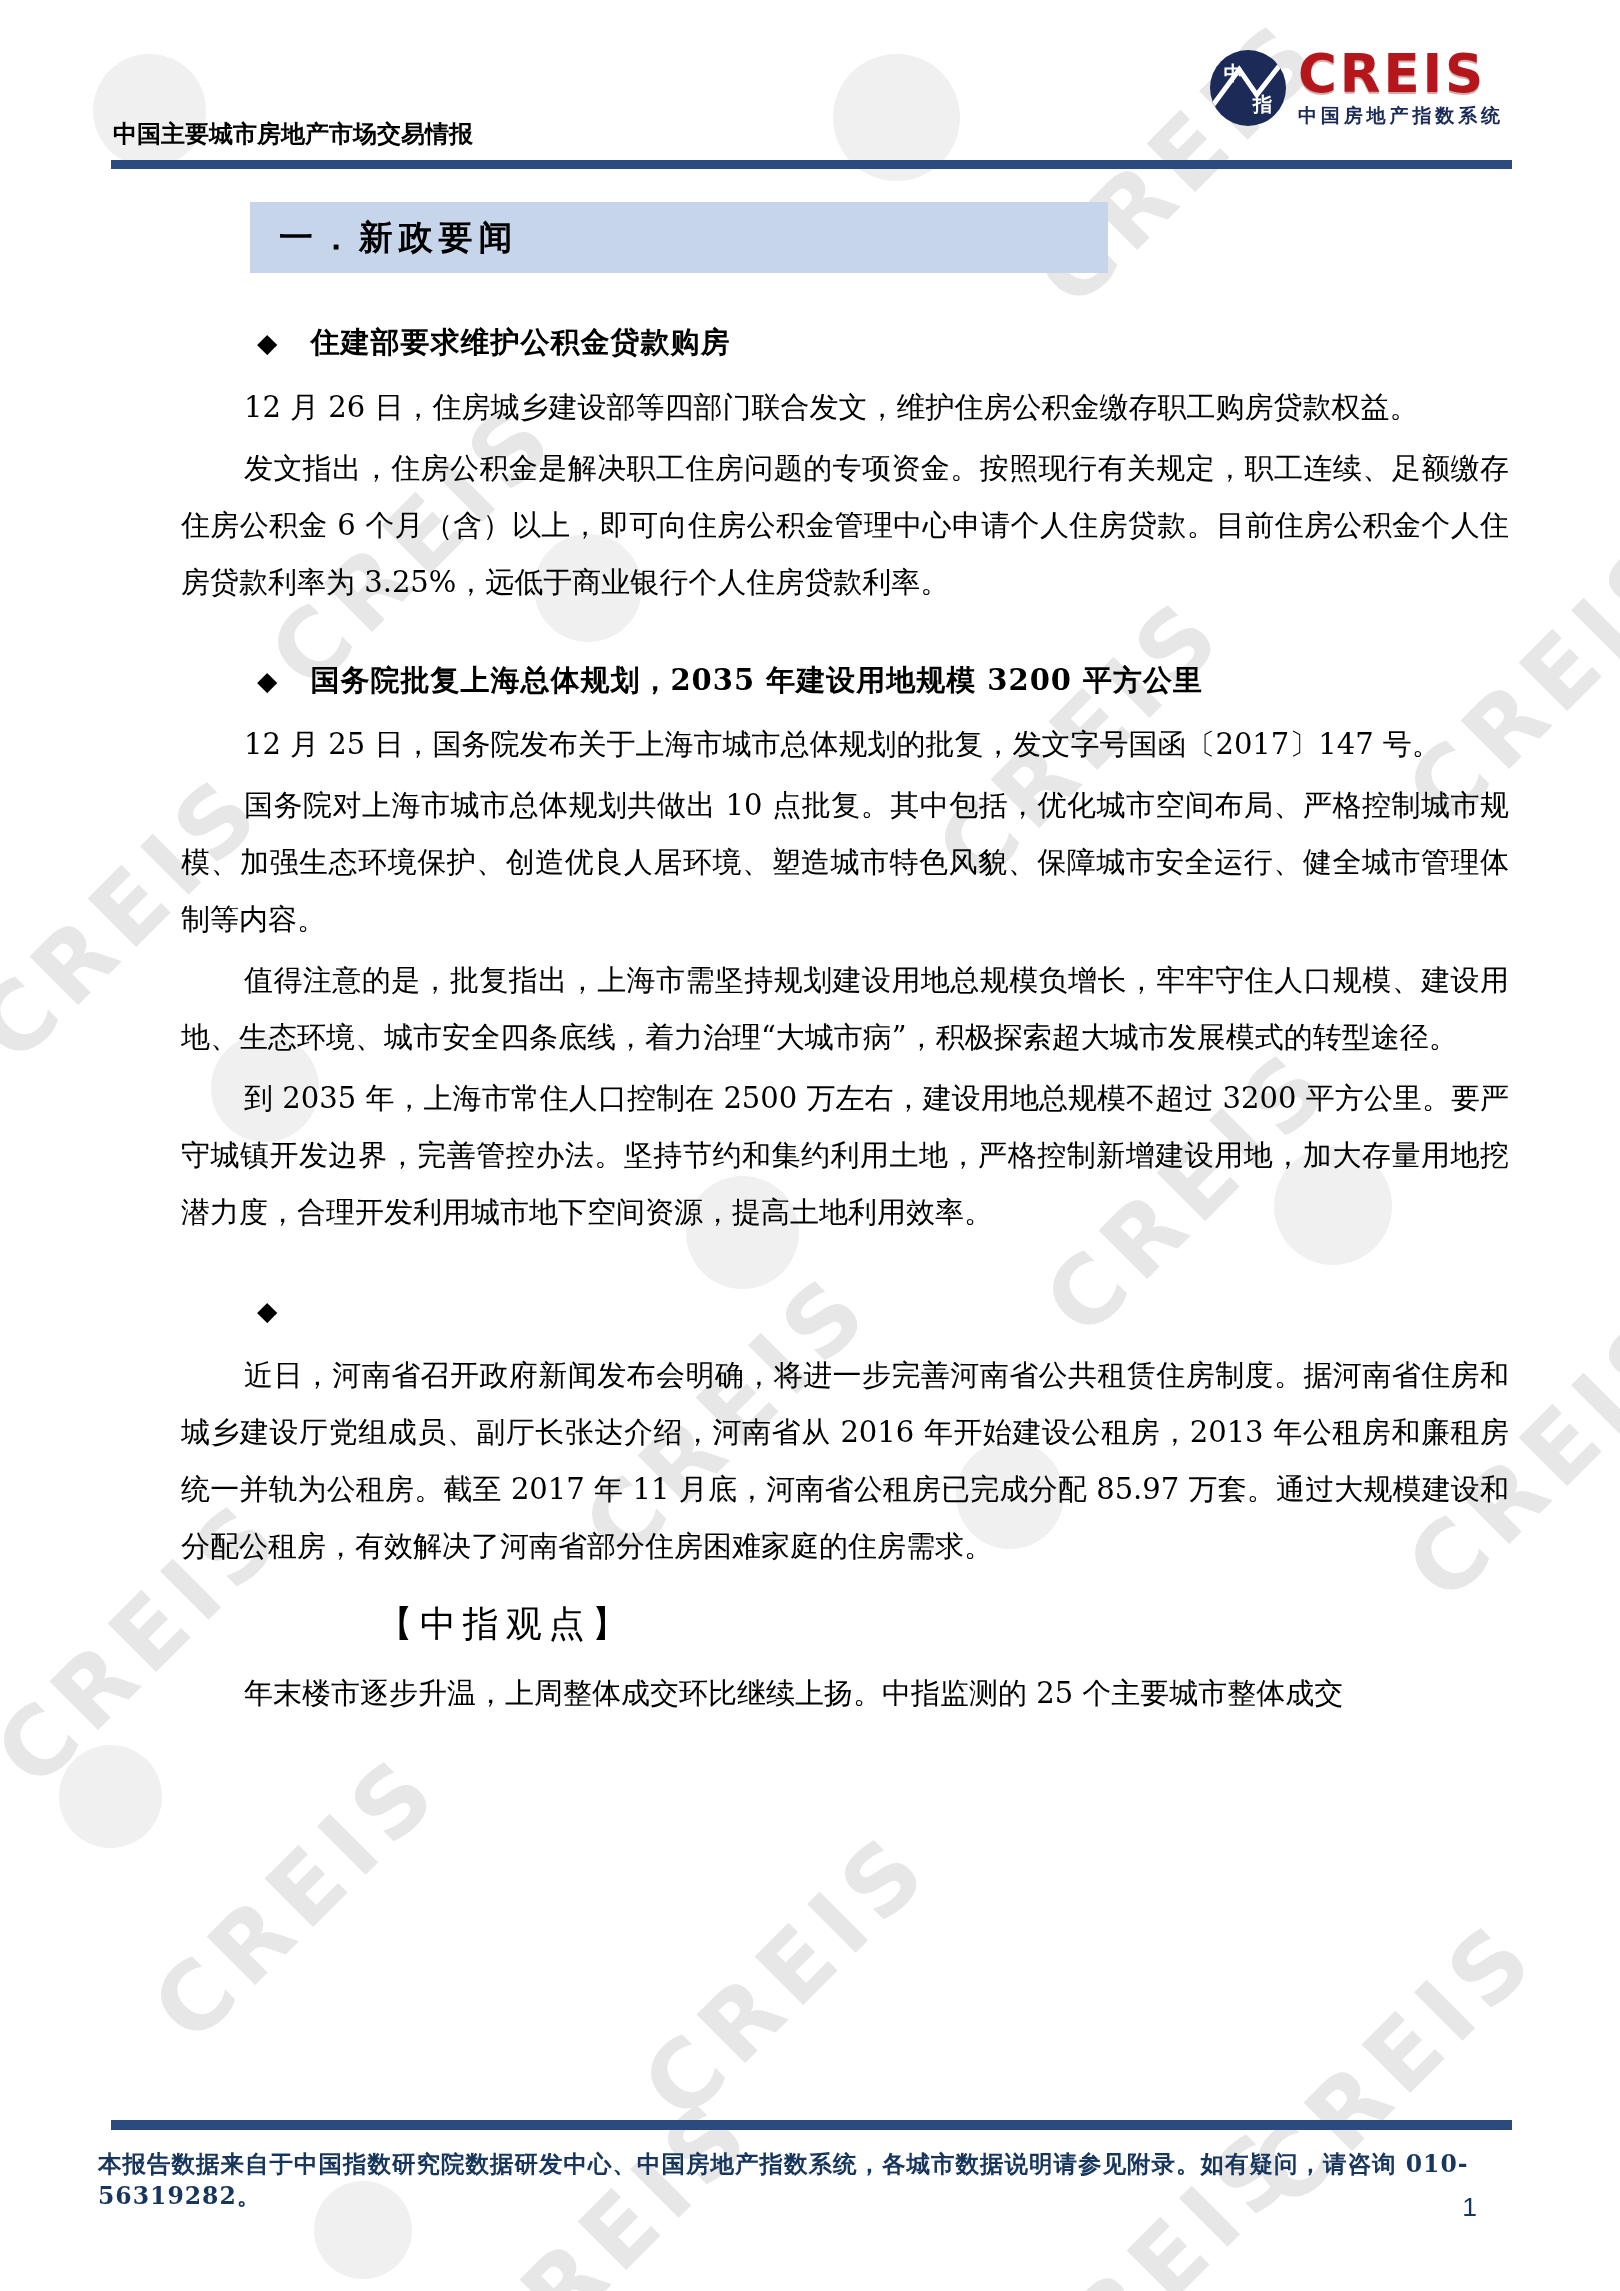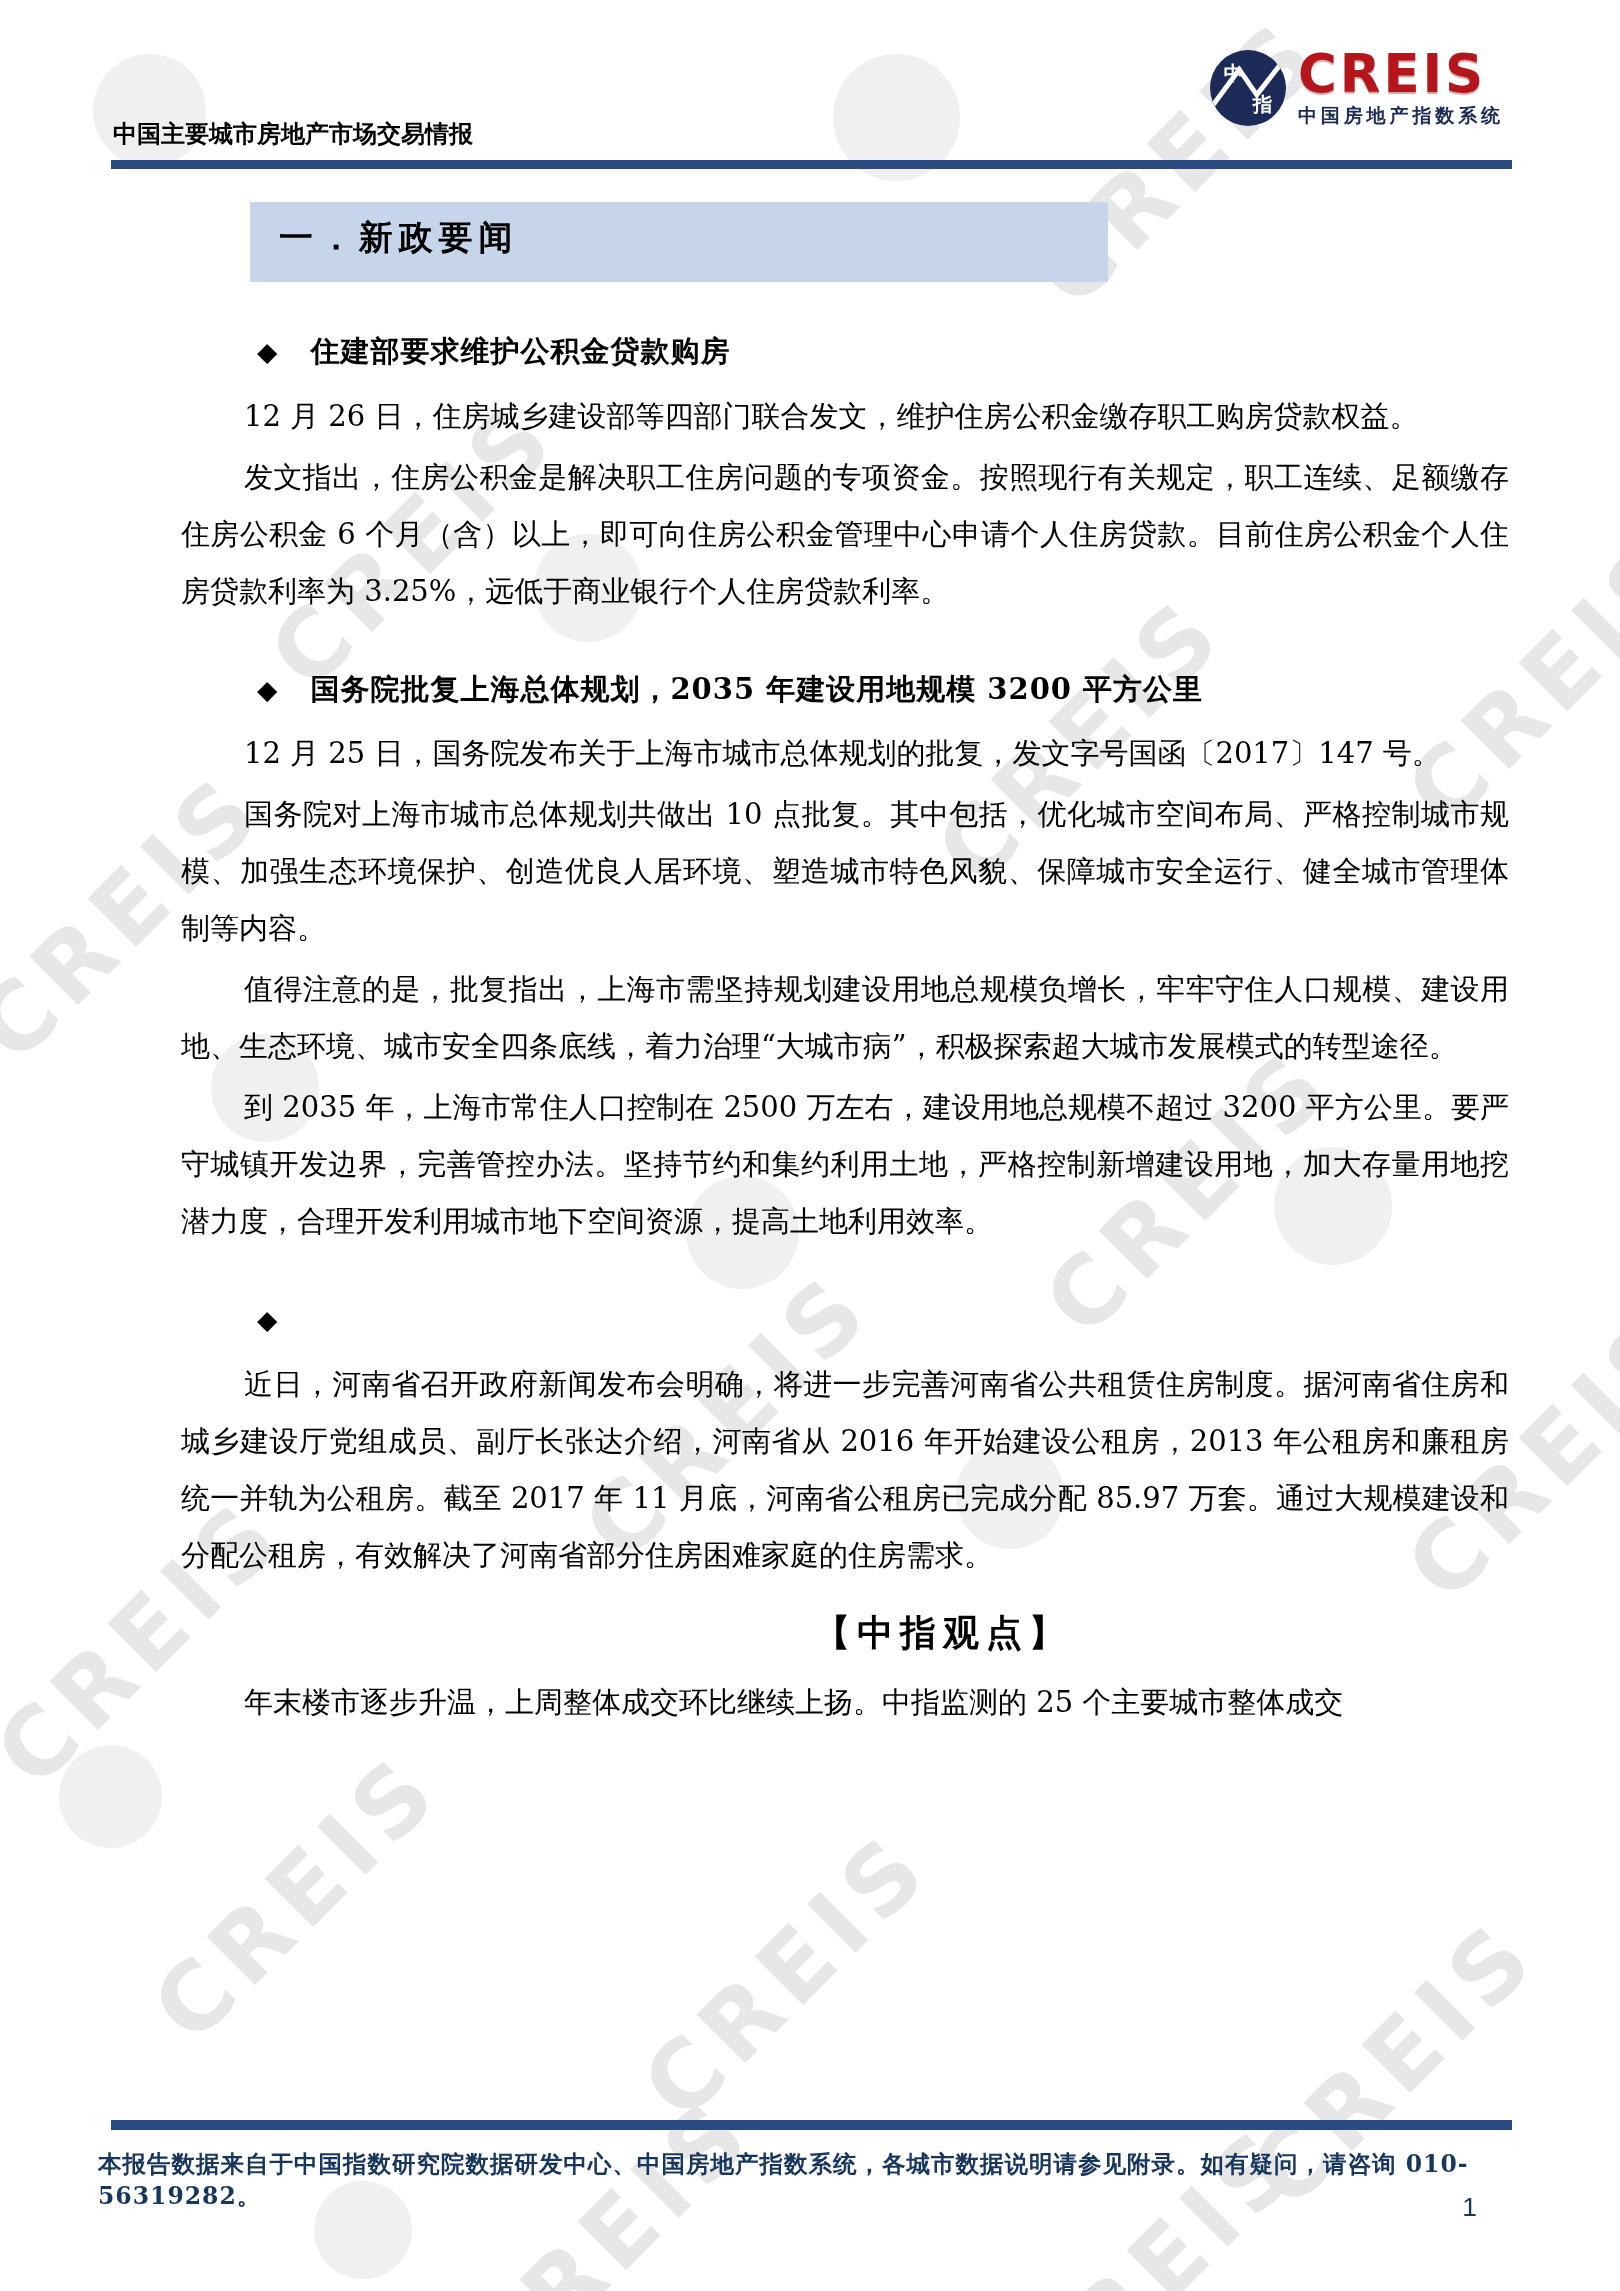--- a/index.html
+++ b/index.html
@@ -50,37 +50,37 @@
   }
   .logo-sub{
     font-family:"Liberation Sans", sans-serif;font-weight:bold;
     font-size:19px;color:#1b2a56;letter-spacing:3.9px;margin-top:2.9px;
   }
   .header-rule{position:absolute;left:111px;right:108px;top:160px;height:8.8px;background:#2b4a7d;z-index:2;}
   
   .main{position:absolute;left:181px;right:111px;top:202px;z-index:1;}
   .section-banner{
     margin-left:69px;width:858px;box-sizing:border-box;
-    height:80px;line-height:71px;background:#c6d5ea;
+    height:71px;line-height:71px;background:#c6d5ea;
     padding-left:29px;font-size:34px;font-weight:bold;letter-spacing:5.9px;
   }
   .article-heading{
     display:flex;align-items:baseline;
     margin:41px 0 7.8px 76px;line-height:57px;
   }
   .bullet{font-size:26.5px;margin-right:33px;flex:none;}
   .heading-text{font-size:29px;font-weight:bold;letter-spacing:1px;}
   p.body{
     margin:0 0 3.9px 0;
     font-size:29px;line-height:57px;
     text-indent:63px;text-align:justify;
   }
   .viewpoint-heading{
     margin:25.5px 0 15.7px 196px;
-    font-size:36px;font-weight:bold;letter-spacing:6.9px;text-align:center;
+    font-size:36px;font-weight:normal;letter-spacing:6.9px;
   }
   
   .footer-rule{position:absolute;left:111px;right:108px;top:2120px;height:9.8px;background:#2b4a7d;z-index:2;}
   .footer-note{
     position:absolute;left:98px;right:98px;top:2148px;z-index:2;
     font-size:23.5px;font-weight:bold;color:#17365d;letter-spacing:1px;
   }
   .page-number{
     position:absolute;right:143px;top:2192px;z-index:2;
     font-family:"Liberation Sans", sans-serif;

